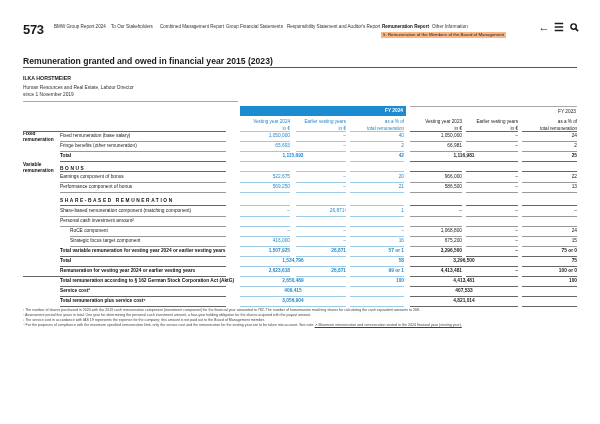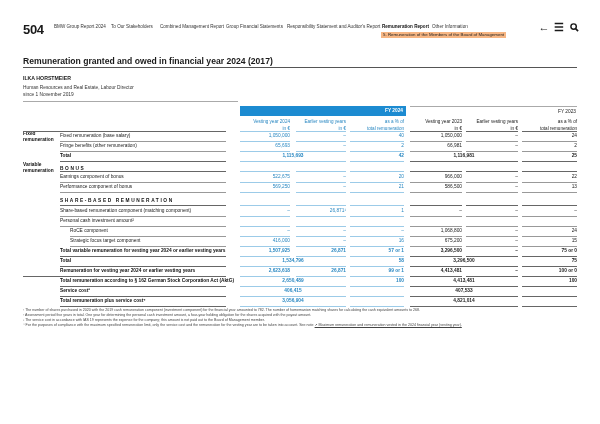--- a/index.html
+++ b/index.html
@@ -44,40 +44,40 @@
   .ln.lg { background:#999; }
   .ln.dk { background:#666; }
 
   .foot { position:absolute; left:23px; font-size:3.6px; line-height:5px; color:#444; white-space:nowrap; }
   .foot a { color:#444; text-decoration:underline; }
 </style>
 </head>
 <body>
 
 <div class="topbar">
-  <div class="pagenum">504</div>
+  <div class="pagenum">573</div>
   <div class="nav" style="left:54px">BMW Group Report 2024</div>
   <div class="nav" style="left:111px">To Our Stakeholders</div>
   <div class="nav" style="left:160px">Combined Management Report</div>
   <div class="nav" style="left:226px">Group Financial Statements</div>
   <div class="nav" style="left:287px">Responsibility Statement and Auditor's Report</div>
   <div class="nav active" style="left:382px">Remuneration Report</div>
   <div class="nav" style="left:432px">Other Information</div>
   <div class="crumb">5. Remuneration of the Members of the Board of Management</div>
   <div class="icon" style="left:538px">←</div>
   <div class="icon" style="left:553px">☰</div>
   <div class="icon" style="left:568px">
     <svg width="9" height="9" viewBox="0 0 10 10">
       <circle cx="4" cy="4" r="3" fill="none" stroke="#1a1a1a" stroke-width="1.6"></circle>
       <line x1="6.2" y1="6.2" x2="9" y2="9" stroke="#1a1a1a" stroke-width="1.8"></line>
     </svg>
   </div>
 </div>
 
-<div class="title">Remuneration granted and owed in financial year 2024 (2017)</div>
+<div class="title">Remuneration granted and owed in financial year 2015 (2023)</div>
 <div class="titleline"></div>
 <div class="person">ILKA HORSTMEIER</div>
 <div class="role">
   <div>Human Resources and Real Estate, Labour Director</div>
   <div>since 1 November 2019</div>
 </div>
 <div class="roleline"></div>
 
 <div class="fybar24">FY 2024</div>
 <div class="fybar23">FY 2023</div>

